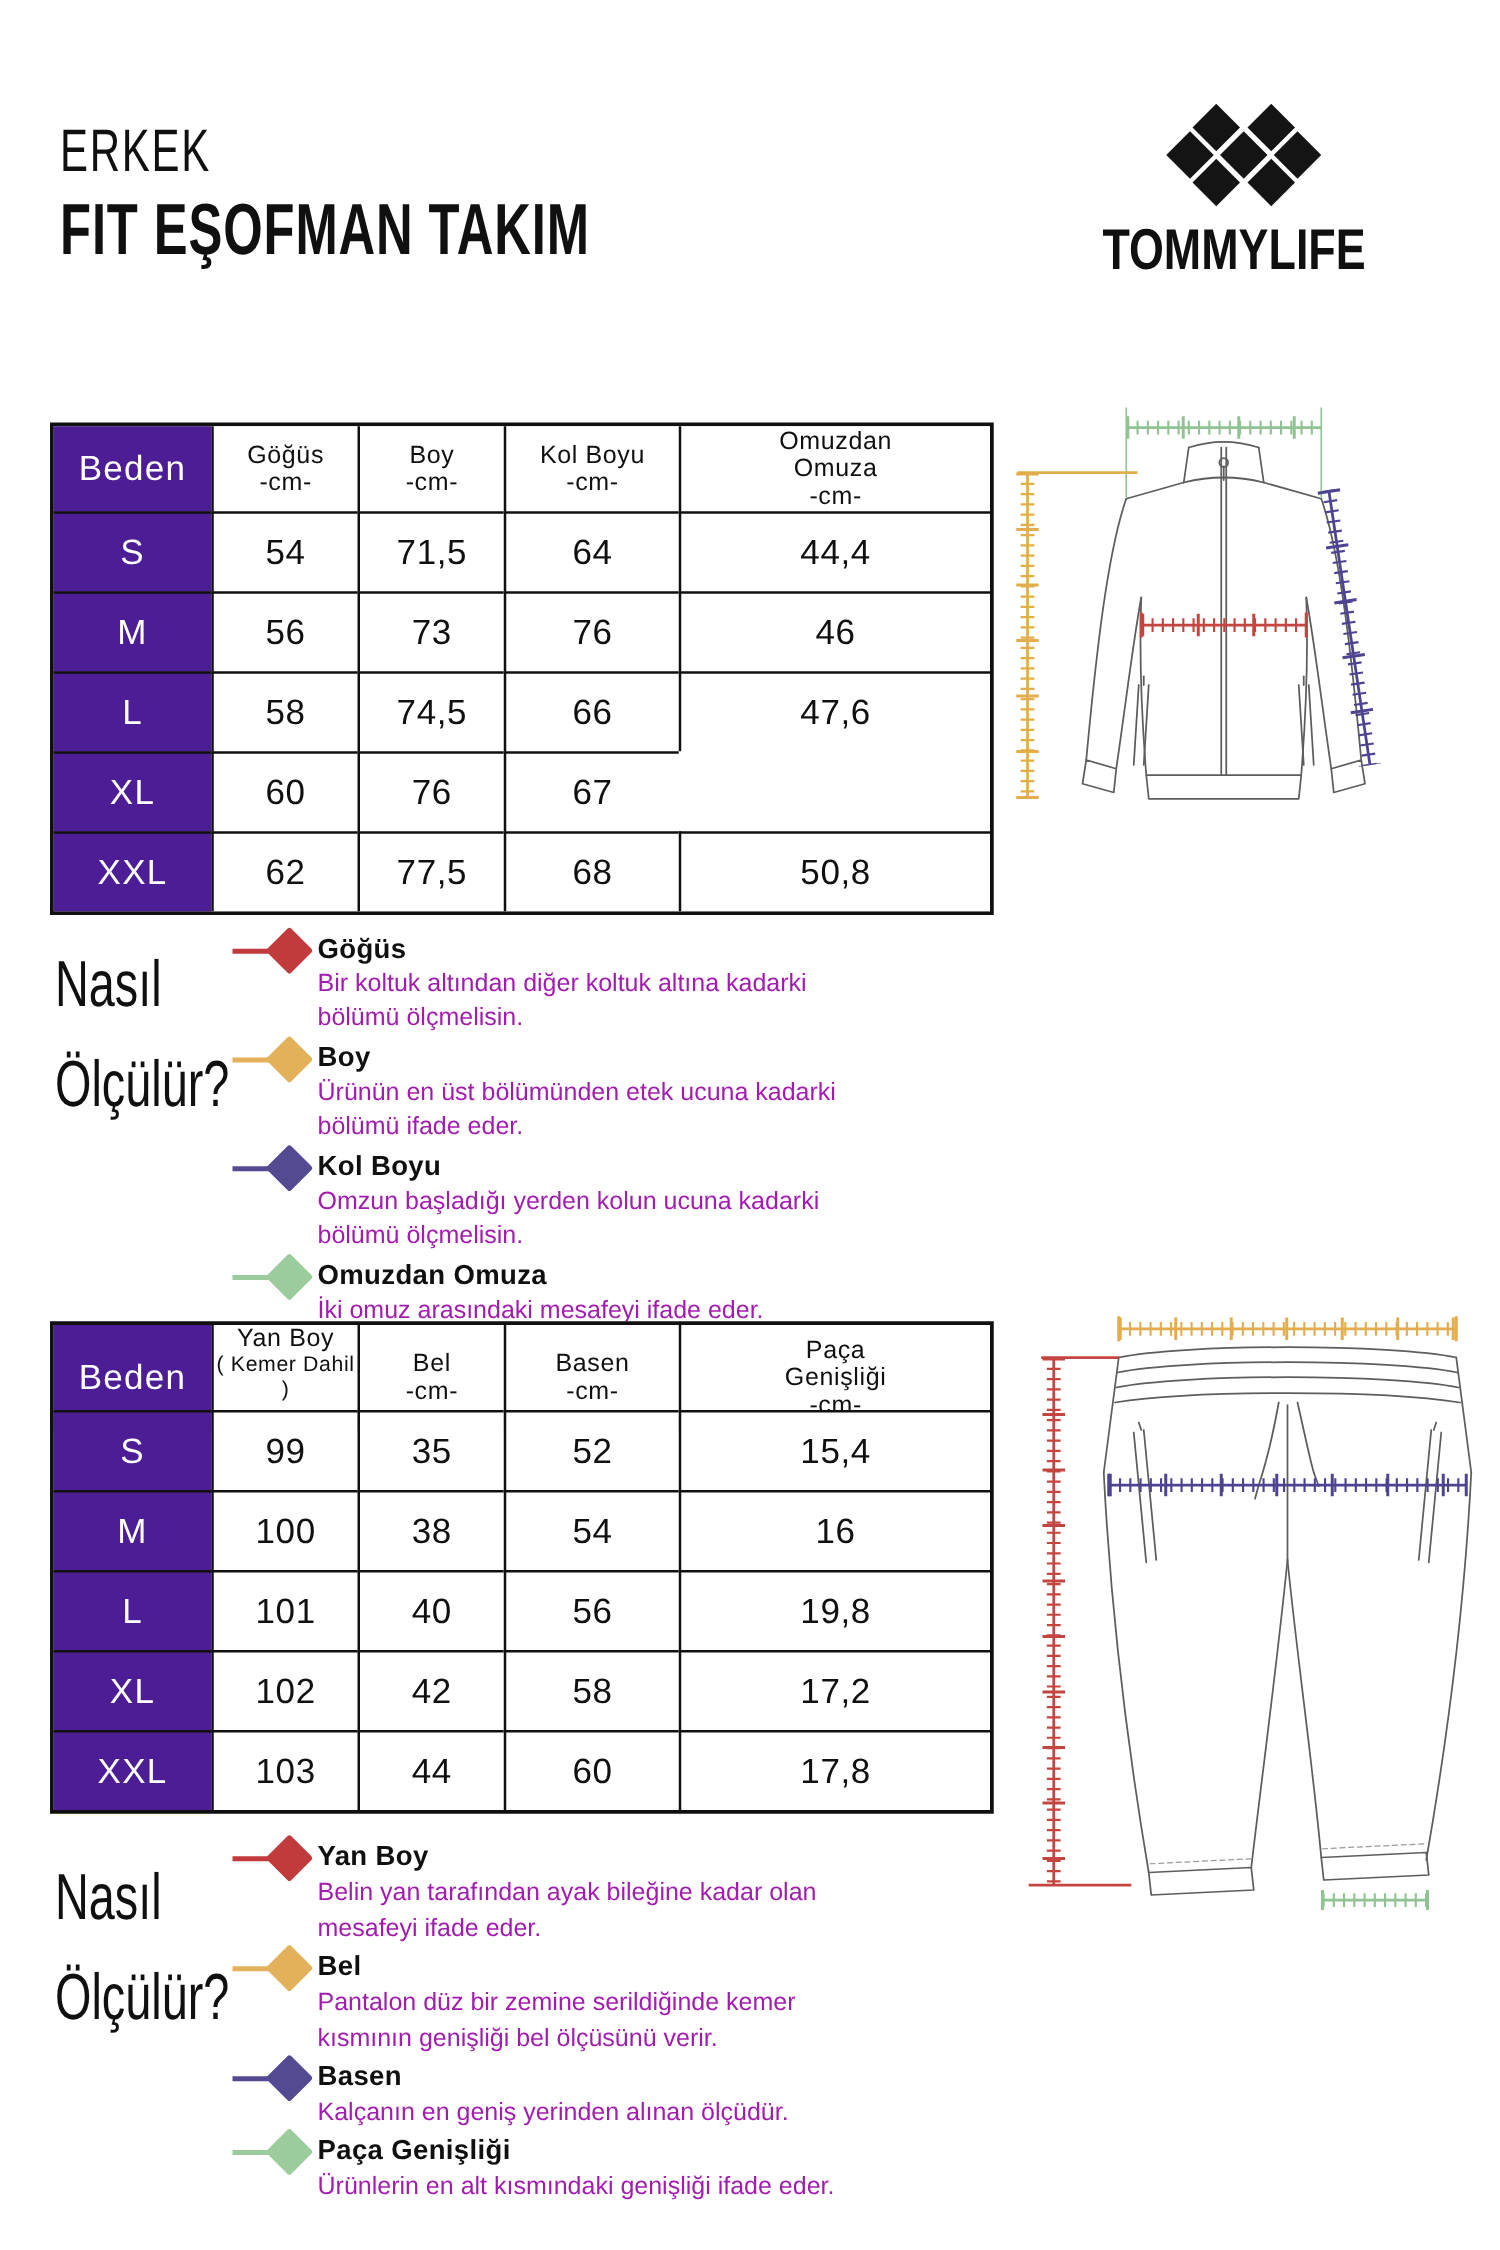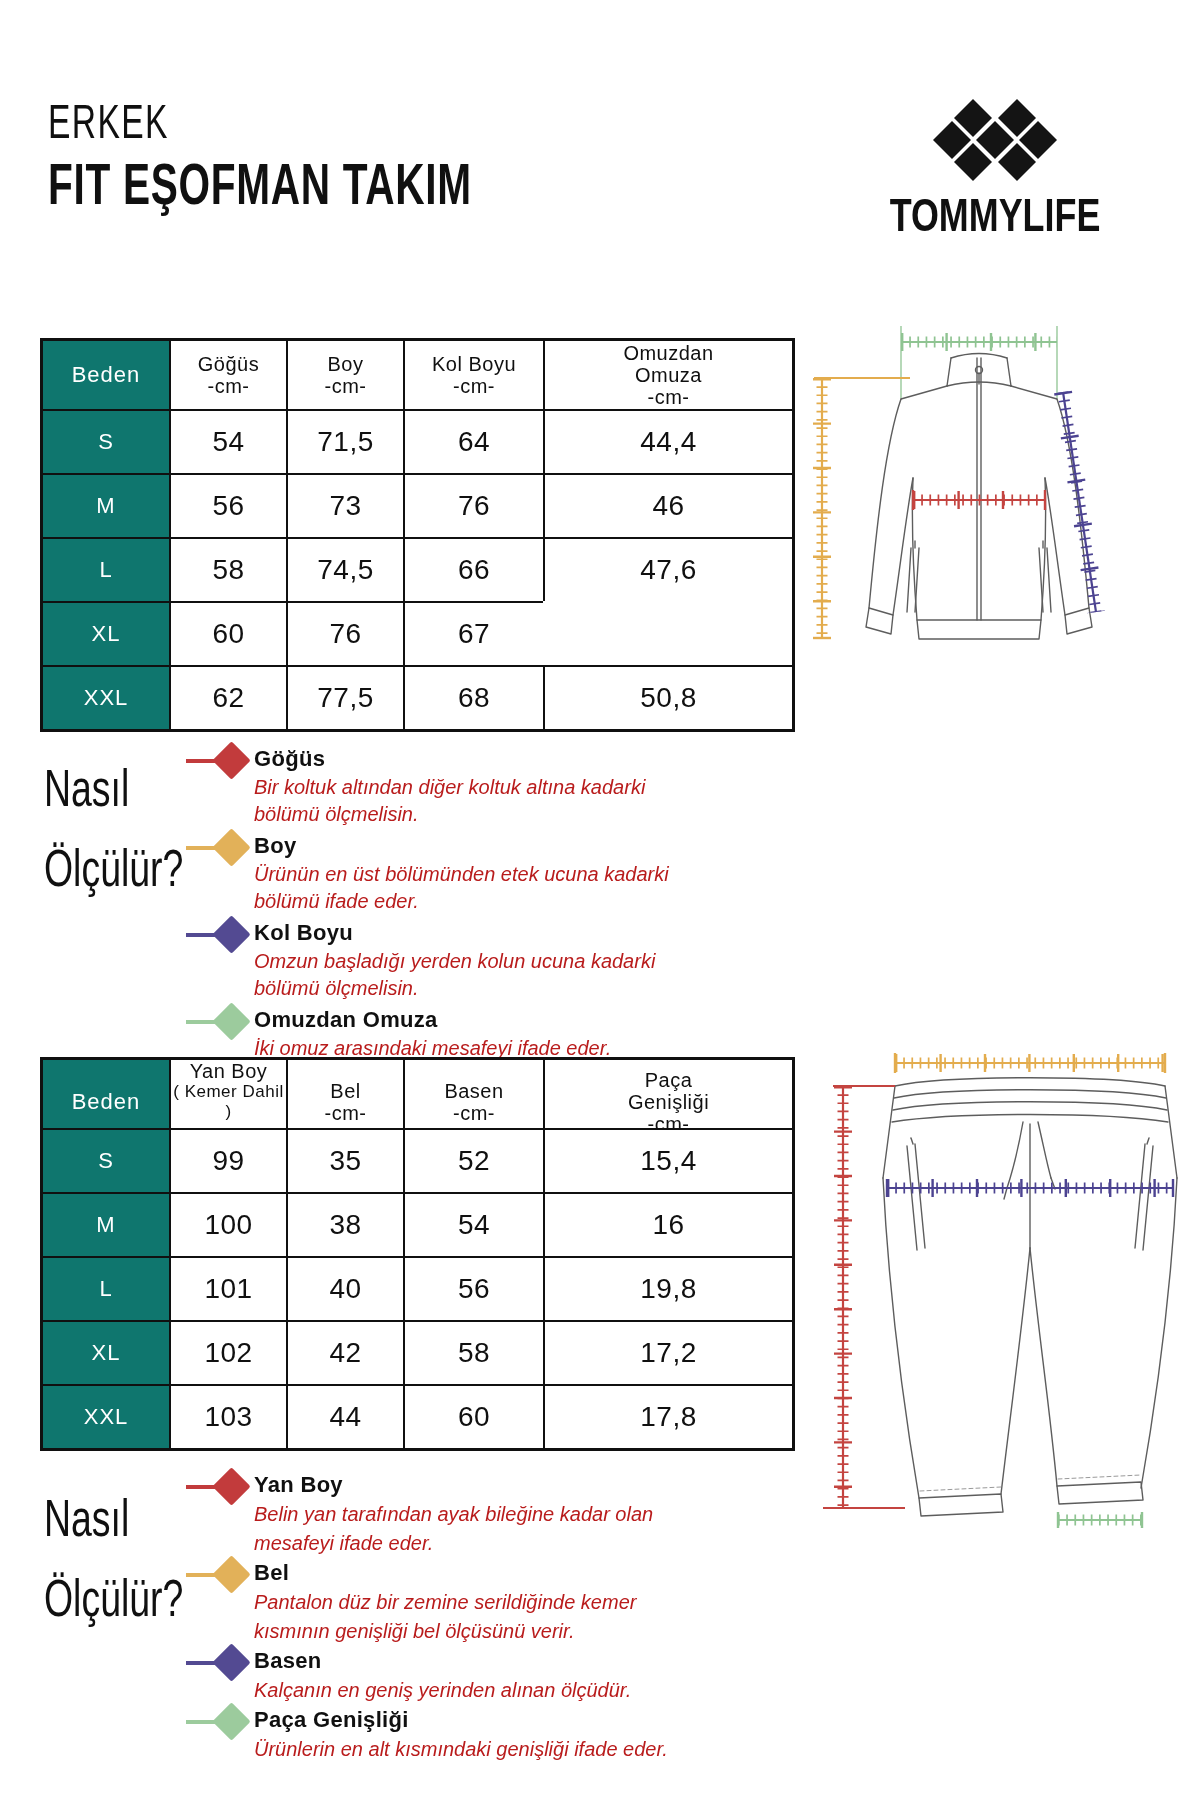--- a/index.html
+++ b/index.html
@@ -9,41 +9,41 @@
   }
   
   .category{
     position:absolute;left:48px;top:94px;font-size:48px;font-weight:400;
     letter-spacing:2px;transform:scaleX(.70);transform-origin:0 0;white-space:nowrap;
   }
   .page-title{
     position:absolute;left:48px;top:150px;font-size:58px;font-weight:800;
     letter-spacing:1px;transform:scaleX(.70);transform-origin:0 0;white-space:nowrap;
   }
-  .logo{position:absolute;left:850px;top:96px;width:290px;text-align:center;}
+  .logo{position:absolute;left:850px;top:80px;width:290px;}
   .logo svg{display:block;margin:0 auto;}
   .brand{
     font-size:46px;font-weight:800;margin-top:4px;white-space:nowrap;
     transform:scaleX(.78);transform-origin:50% 50%;
   }
   
   .size-table{
     position:absolute;left:40px;width:755px;border:3px solid #101010;
     background:#fff;box-sizing:border-box;
   }
   .srow{display:grid;grid-template-columns:126px 117px 117px 140px 249px;}
   .cell{
     display:flex;flex-direction:column;align-items:center;justify-content:center;
     font-size:28px;letter-spacing:.5px;text-align:center;box-sizing:border-box;
   }
   .head{height:68px;}
   .body-row{height:64px;}
   .val,.colhead{border-left:2px solid #101010;background:#fff;}
   .body-row .cell{border-top:2px solid #101010;}
-  .size-cell{background:#0f766e;color:#fff;border-top-color:#0c0c0c;font-size:22px;letter-spacing:1px;}
+  .size-cell{background:#4c1d95;color:#fff;border-top-color:#0c0c0c;font-size:28px;letter-spacing:1px;}
   .colhead{font-size:20px;line-height:22px;}
   .colhead .lbl{white-space:pre-line;}
   .colhead .note{font-size:17px;line-height:20px;}
   .colhead .unit{line-height:22px;}
   
   .measure-heading{
     position:absolute;left:44px;font-size:52px;font-weight:400;line-height:80px;
     transform:scaleX(.72);transform-origin:0 0;white-space:nowrap;
   }
   
@@ -52,21 +52,21 @@
   #legend-pants{top:1472px;gap:2px;}
   .legend-item{display:flex;align-items:flex-start;}
   .marker{position:relative;width:64px;height:32px;flex:none;}
   .mline{position:absolute;left:0;top:13px;width:42px;height:4px;background:var(--c);}
   .mdiamond{
     position:absolute;right:5px;top:1px;width:27px;height:27px;background:var(--c);
     transform:rotate(45deg);border-radius:2px;
   }
   .legend-text{margin-left:4px;}
   .legend-term{font-size:22px;font-weight:700;line-height:26px;letter-spacing:.3px;}
-  .legend-desc{font-size:20px;line-height:27px;max-width:505px;margin-top:2px;color:#b91c1c;font-style:italic;}
+  .legend-desc{font-size:20px;line-height:27px;max-width:505px;margin-top:2px;color:#a21caf;}
   #legend-pants .legend-desc{line-height:29px;max-width:500px;}
   
   .fig{position:absolute;}
   .outline{stroke-width:1.4;stroke-linejoin:round;stroke-linecap:round;fill:none;}
   .dashed{stroke-dasharray:4 3;stroke:#9a9a9a;stroke-width:1;}
   .thin{stroke-width:1.3;}
   .ruler-main{stroke-width:2.2;fill:none;}
   .ruler-ticks{stroke-width:11;stroke-dasharray:1.7 6.5;fill:none;}
   .ruler-major{stroke-width:18;stroke-dasharray:2.4 42;fill:none;}
   .ruler-end{stroke-width:2.4;}

